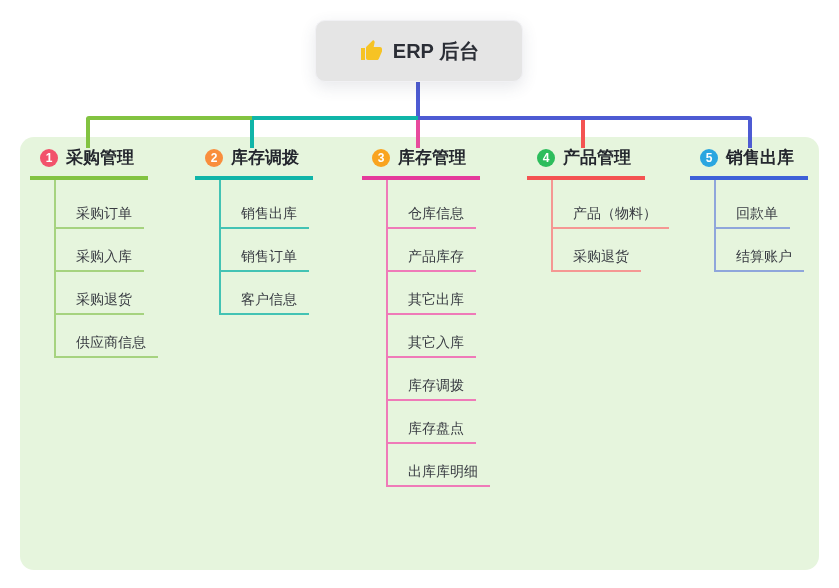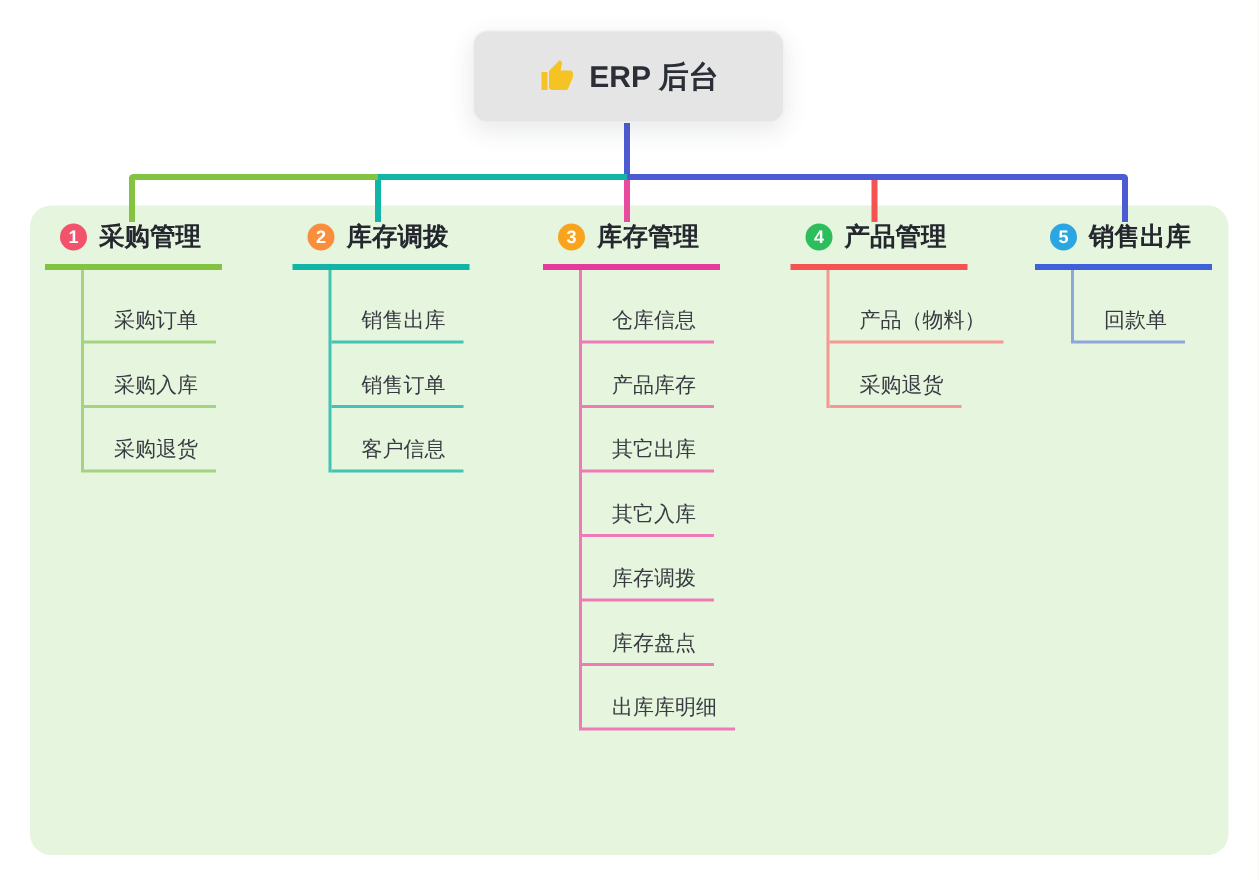--- a/index.html
+++ b/index.html
@@ -83,20 +83,21 @@
 
 <div class="branch b0" style="--c: #82c341; --cb: #f2526b; --cl: #a6d37f;">
   <div class="branch-header">
     <span class="badge">1</span>
     <span>采购管理</span>
   </div>
   <div class="children">
     <div class="child">采购订单</div>
     <div class="child">采购入库</div>
     <div class="child">采购退货</div>
+    <div class="child">供应商信息</div>
   </div>
 </div>
 
 <div class="branch b1" style="--c: #10b5a8; --cb: #f98e3d; --cl: #43c3b4;">
   <div class="branch-header">
     <span class="badge">2</span>
     <span>库存调拨</span>
   </div>
   <div class="children">
     <div class="child">销售出库</div>
@@ -132,14 +133,15 @@
   </div>
 </div>
 
 <div class="branch b4" style="--c: #3e60d8; --cb: #2ba6e0; --cl: #8fa6db;">
   <div class="branch-header">
     <span class="badge">5</span>
     <span>销售出库</span>
   </div>
   <div class="children">
     <div class="child">回款单</div>
+    <div class="child">结算账户</div>
   </div>
 </div>
 
 </body></html>

